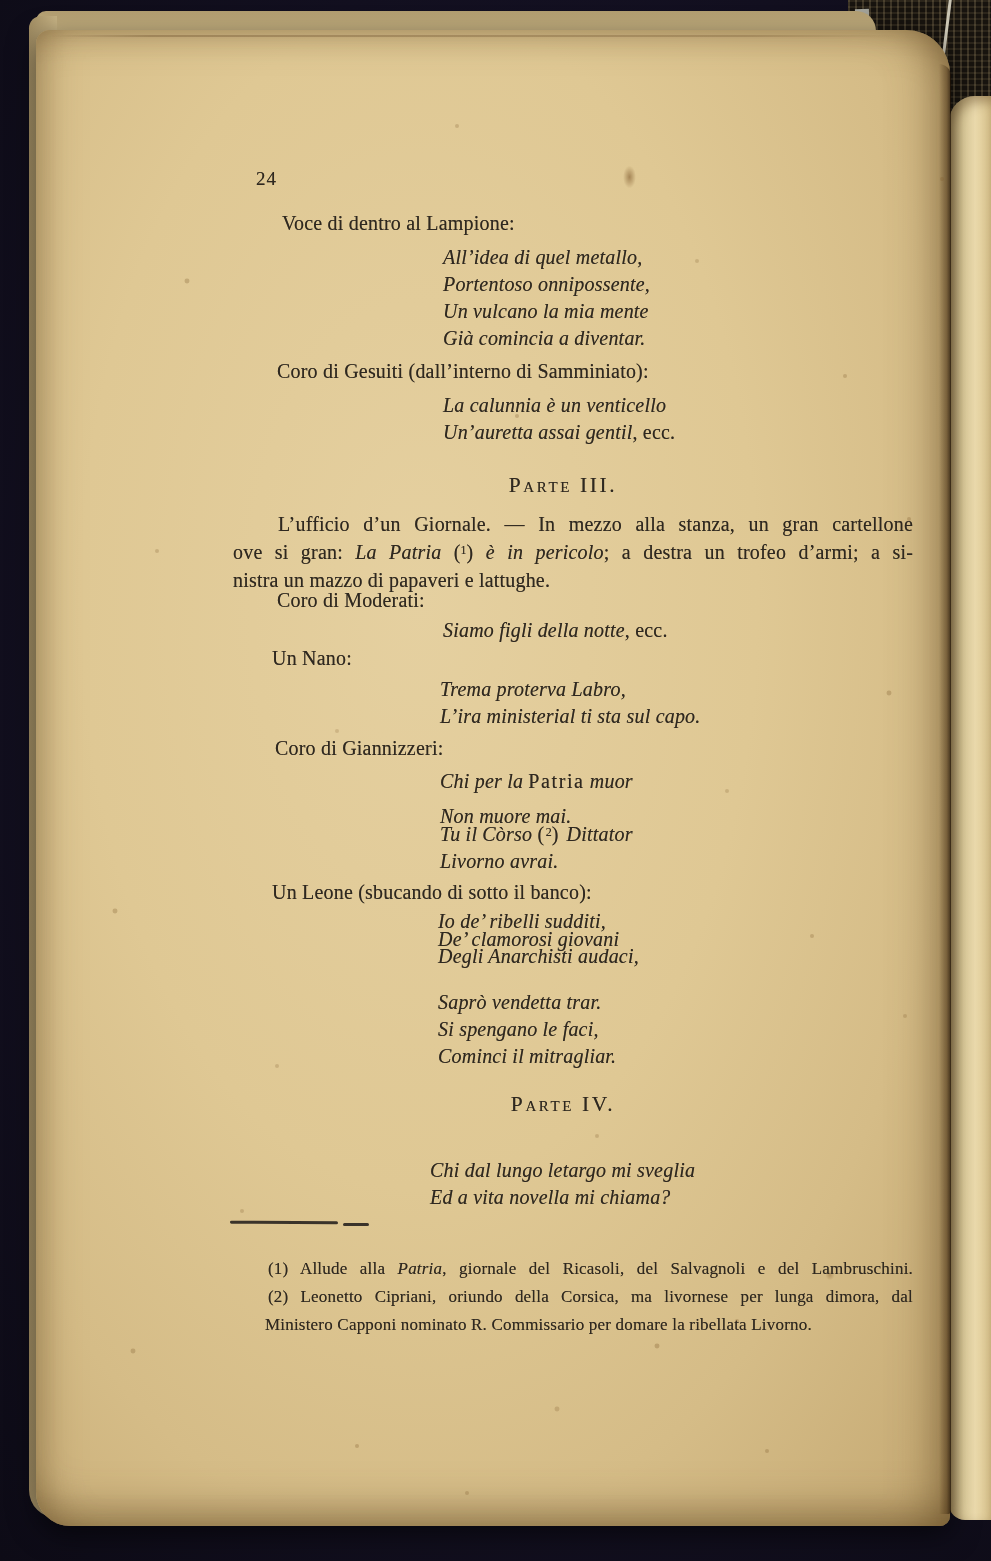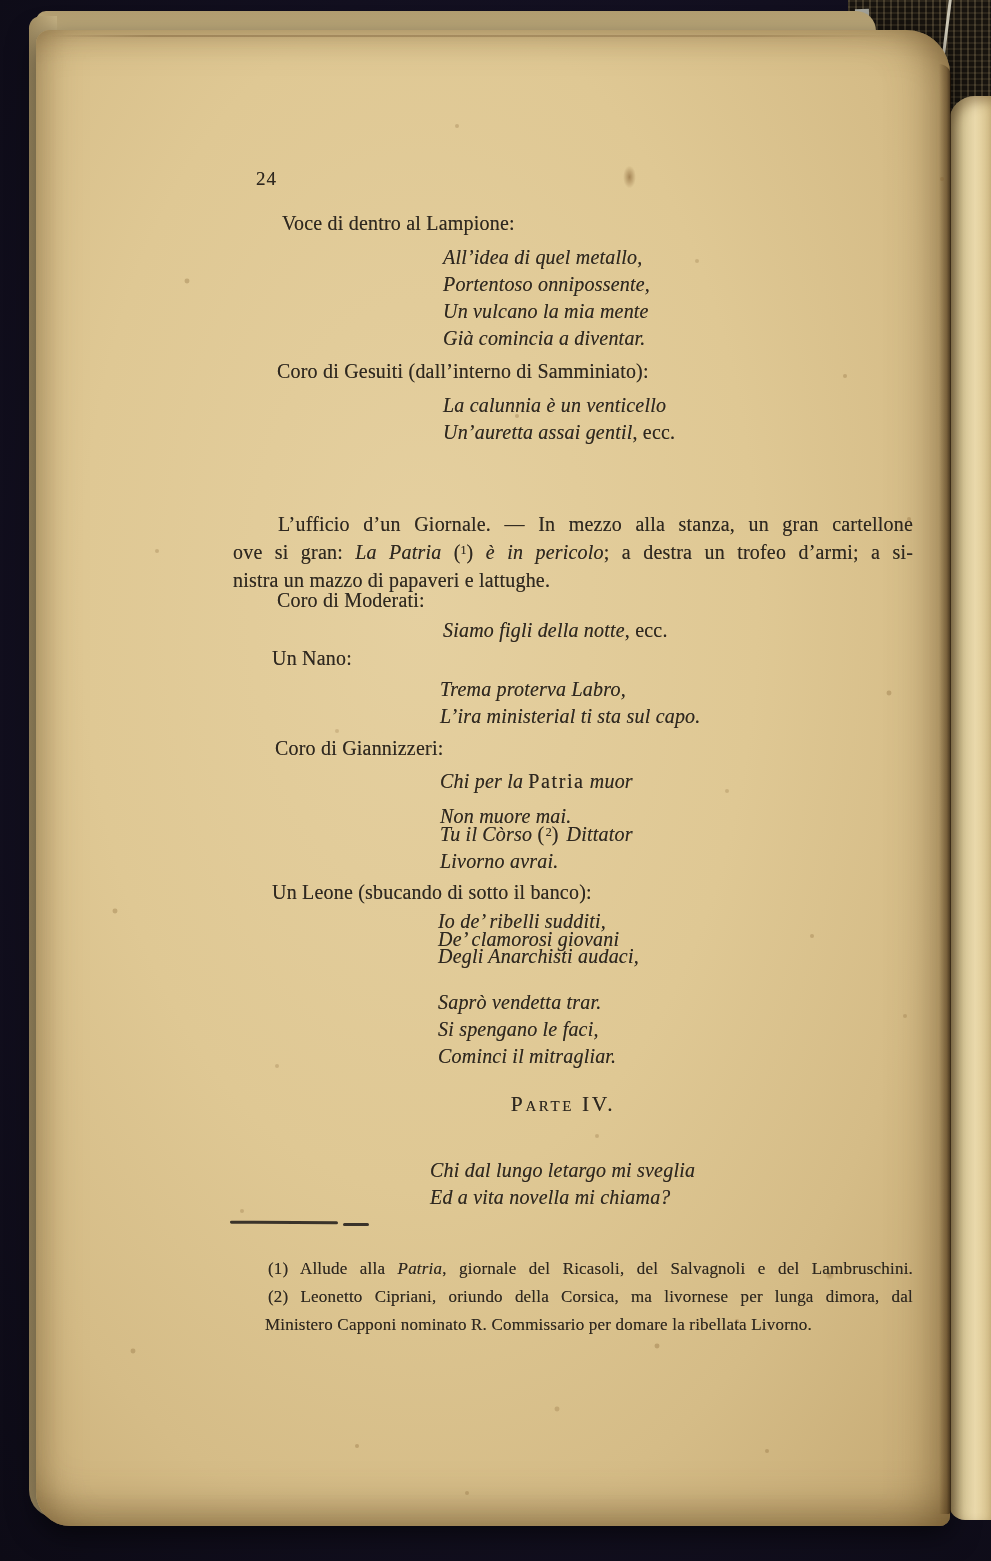--- a/index.html
+++ b/index.html
@@ -106,20 +106,21 @@
     <div class="txt" style="top:182px;left:230px;margin-left:16px;">Voce di dentro al Lampione:</div>
     <div class="txt it" style="top:216px;left:407px;">All’idea di quel metallo,</div>
     <div class="txt it" style="top:243px;left:407px;">Portentoso onnipossente,</div>
     <div class="txt it" style="top:270px;left:407px;">Un vulcano la mia mente</div>
     <div class="txt it" style="top:297px;left:407px;">Già comincia a diventar.</div>
 
     <div class="txt" style="top:330px;left:241px;">Coro di Gesuiti (dall’interno di Samminiato):</div>
     <div class="txt it" style="top:364px;left:407px;">La calunnia è un venticello</div>
     <div class="txt" style="top:391px;left:407px;"><span class="it">Un’auretta assai gentil</span><span>, ecc.</span></div>
 
+    <div class="txt heading" style="top:443px;">Parte III.</div>
 
     <div class="txt block just ind45" style="top:483px;">L’ufficio d’un Giornale. — In mezzo alla stanza, un gran cartellone</div>
     <div class="txt block just" style="top:511px;"><span>ove si gran: </span><span class="it">La Patria</span><span> (</span><span class="sup">1</span><span>) </span><span class="it">è in pericolo</span><span>; a destra un trofeo d’armi; a si-</span></div>
     <div class="txt" style="top:539px;left:197px;">nistra un mazzo di papaveri e lattughe.</div>
 
     <div class="txt" style="top:559px;left:241px;">Coro di Moderati:</div>
     <div class="txt" style="top:589px;left:407px;"><span class="it">Siamo figli della notte</span><span>, ecc.</span></div>
 
     <div class="txt" style="top:617px;left:236px;">Un Nano:</div>
     <div class="txt it" style="top:648px;left:404px;">Trema proterva Labro,</div>

